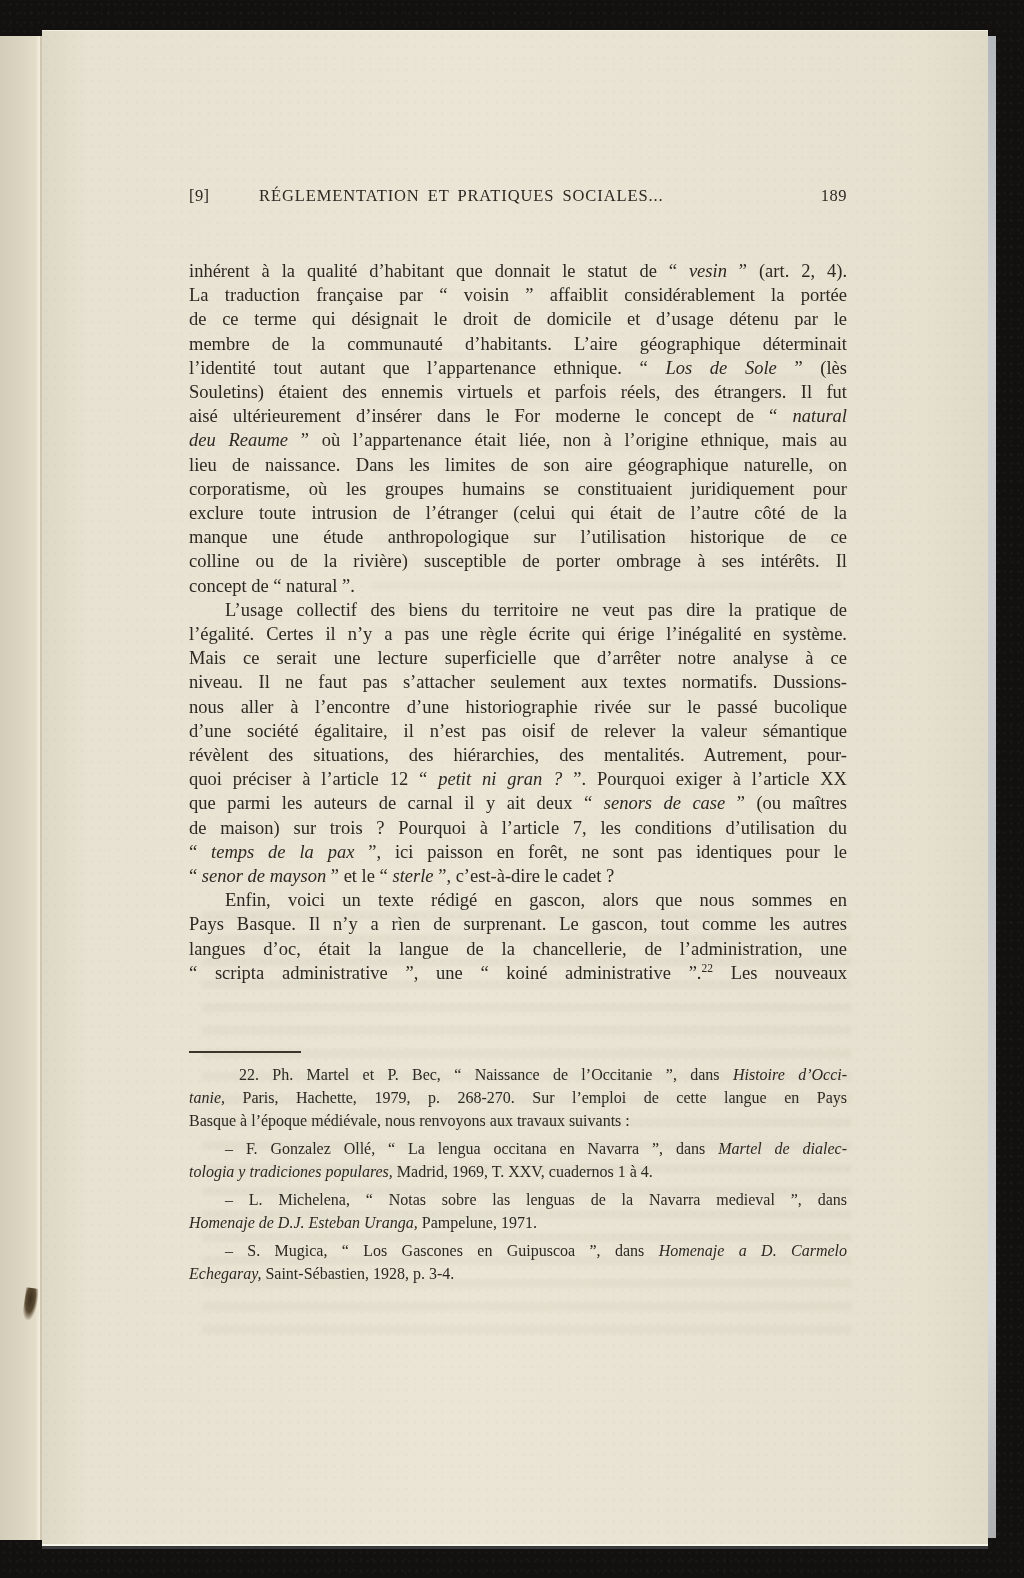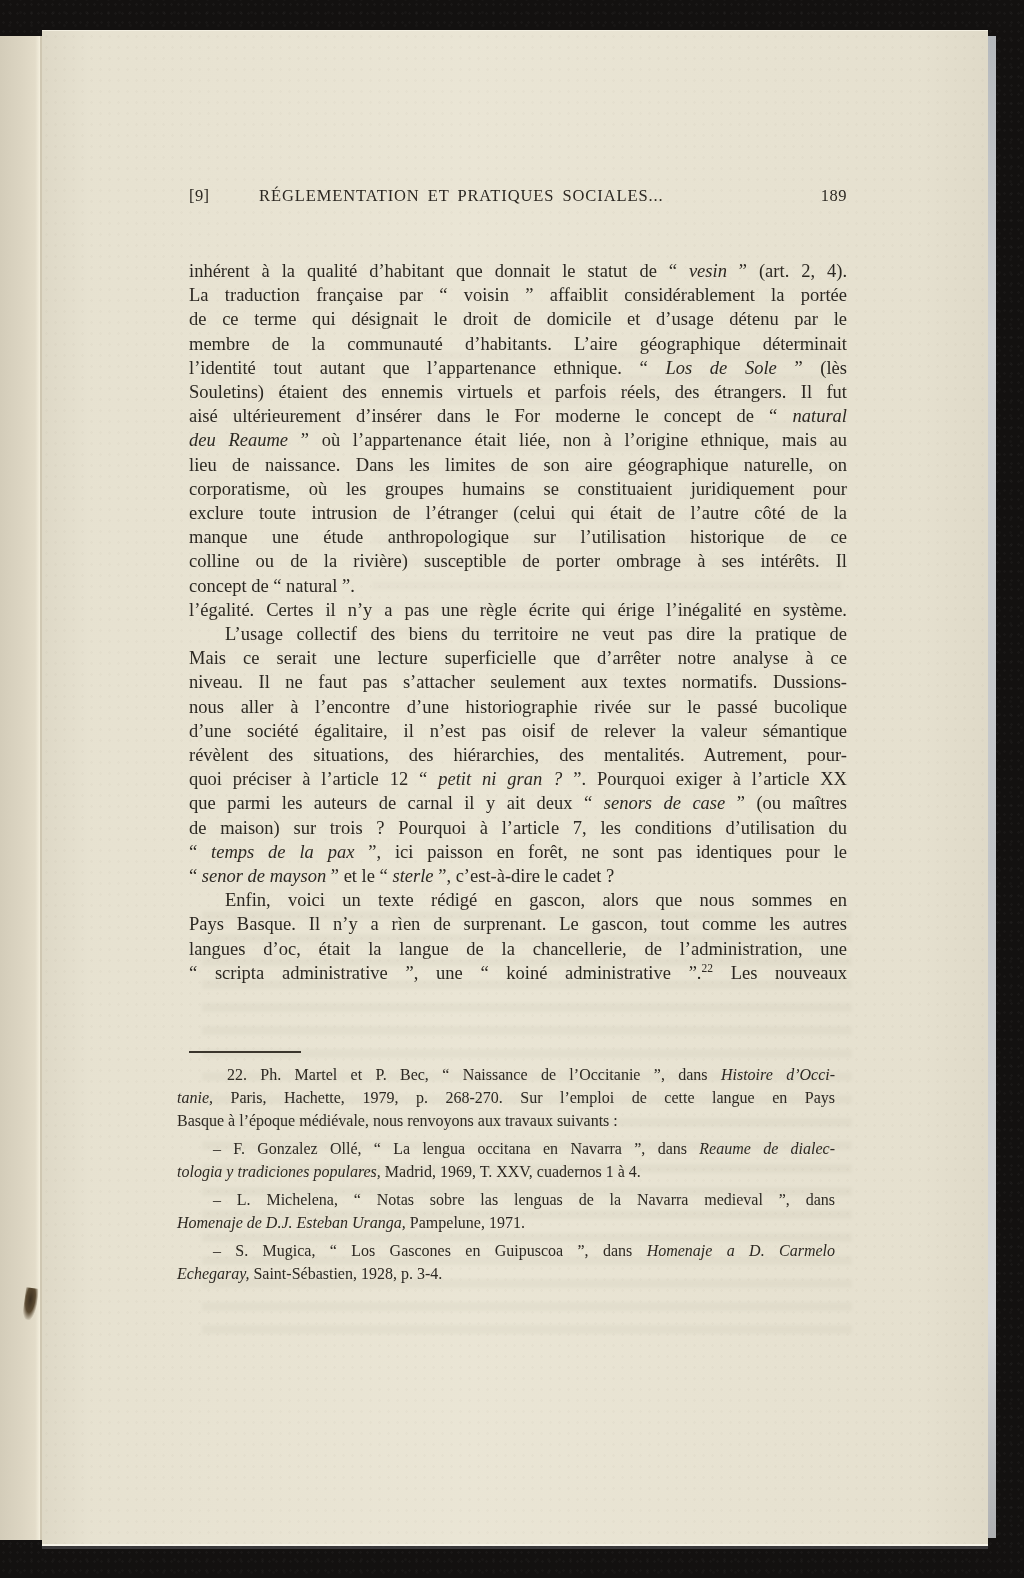--- a/index.html
+++ b/index.html
@@ -55,21 +55,21 @@
   .header .pageno{width:70px;text-align:right;letter-spacing:.5px;}
   .body-text{
     position:absolute;left:147px;top:228px;width:658px;
     font-size:18.5px;line-height:24.2px;
   }
   .footnote-rule{
     position:absolute;left:147px;top:1020px;width:112px;height:0;
     border-top:2px solid #3a352c;
   }
   .footnotes{
-    position:absolute;left:135px;top:1032px;width:658px;
+    position:absolute;left:147px;top:1032px;width:658px;
     font-size:16px;line-height:23px;
   }
   .line{text-align:justify;text-align-last:justify;}
   .line.endline{text-align-last:left;}
   .it{font-style:italic;}
   sup{font-size:.62em;line-height:0;vertical-align:super;letter-spacing:0;}
   .fn-para{margin-top:5px;}
   .fn-para:first-child{margin-top:0;}
 </style>
 </head>
@@ -98,22 +98,22 @@
         <div class="line"><span>aisé ultérieurement d’insérer dans le For moderne le concept de “ </span><span class="it">natural</span></div>
         <div class="line"><span class="it">deu Reaume</span><span> ” où l’appartenance était liée, non à l’origine ethnique, mais au</span></div>
         <div class="line"><span>lieu de naissance. Dans les limites de son aire géographique naturelle, on</span></div>
         <div class="line"><span>corporatisme, où les groupes humains se constituaient juridiquement pour</span></div>
         <div class="line"><span>exclure toute intrusion de l’étranger (celui qui était de l’autre côté de la</span></div>
         <div class="line"><span>manque une étude anthropologique sur l’utilisation historique de ce</span></div>
         <div class="line"><span>colline ou de la rivière) susceptible de porter ombrage à ses intérêts. Il</span></div>
         <div class="line endline"><span>concept de “ natural ”.</span></div>
       </div>
       <div>
+        <div class="line" style="text-indent: 36px;"><span>L’usage collectif des biens du territoire ne veut pas dire la pratique de</span></div>
         <div class="line"><span>l’égalité. Certes il n’y a pas une règle écrite qui érige l’inégalité en système.</span></div>
-        <div class="line" style="text-indent: 36px;"><span>L’usage collectif des biens du territoire ne veut pas dire la pratique de</span></div>
         <div class="line"><span>Mais ce serait une lecture superficielle que d’arrêter notre analyse à ce</span></div>
         <div class="line"><span>niveau. Il ne faut pas s’attacher seulement aux textes normatifs. Dussions-</span></div>
         <div class="line"><span>nous aller à l’encontre d’une historiographie rivée sur le passé bucolique</span></div>
         <div class="line"><span>d’une société égalitaire, il n’est pas oisif de relever la valeur sémantique</span></div>
         <div class="line"><span>révèlent des situations, des hiérarchies, des mentalités. Autrement, pour-</span></div>
         <div class="line"><span>quoi préciser à l’article 12 “ </span><span class="it">petit ni gran ?</span><span> ”. Pourquoi exiger à l’article XX</span></div>
         <div class="line"><span>que parmi les auteurs de carnal il y ait deux “ </span><span class="it">senors de case</span><span> ” (ou maîtres</span></div>
         <div class="line"><span>de maison) sur trois ? Pourquoi à l’article 7, les conditions d’utilisation du</span></div>
         <div class="line"><span>“ </span><span class="it">temps de la pax</span><span> ”, ici paisson en forêt, ne sont pas identiques pour le</span></div>
         <div class="line endline"><span>“ </span><span class="it">senor de mayson</span><span> ” et le “ </span><span class="it">sterle</span><span> ”, c’est-à-dire le cadet ?</span></div>
@@ -128,21 +128,21 @@
 
   <div class="footnote-rule"></div>
 
   <div class="footnotes" id="footnotes">
       <div class="fn-para">
         <div class="line" style="text-indent: 50px;"><span>22. Ph. Martel et P. Bec, “ Naissance de l’Occitanie ”, dans </span><span class="it">Histoire d’Occi-</span></div>
         <div class="line"><span class="it">tanie,</span><span> Paris, Hachette, 1979, p. 268-270. Sur l’emploi de cette langue en Pays</span></div>
         <div class="line endline"><span>Basque à l’époque médiévale, nous renvoyons aux travaux suivants :</span></div>
       </div>
       <div class="fn-para">
-        <div class="line" style="text-indent: 36px;"><span>– F. Gonzalez Ollé, “ La lengua occitana en Navarra ”, dans </span><span class="it">Reaume de dialec-</span></div>
+        <div class="line" style="text-indent: 36px;"><span>– F. Gonzalez Ollé, “ La lengua occitana en Navarra ”, dans </span><span class="it">Martel de dialec-</span></div>
         <div class="line endline"><span class="it">tologia y tradiciones populares,</span><span> Madrid, 1969, T. XXV, cuadernos 1 à 4.</span></div>
       </div>
       <div class="fn-para">
         <div class="line" style="text-indent: 36px;"><span>– L. Michelena, “ Notas sobre las lenguas de la Navarra medieval ”, dans</span></div>
         <div class="line endline"><span class="it">Homenaje de D.J. Esteban Uranga,</span><span> Pampelune, 1971.</span></div>
       </div>
       <div class="fn-para">
         <div class="line" style="text-indent: 36px;"><span>– S. Mugica, “ Los Gascones en Guipuscoa ”, dans </span><span class="it">Homenaje a D. Carmelo</span></div>
         <div class="line endline"><span class="it">Echegaray,</span><span> Saint-Sébastien, 1928, p. 3-4.</span></div>
       </div>

